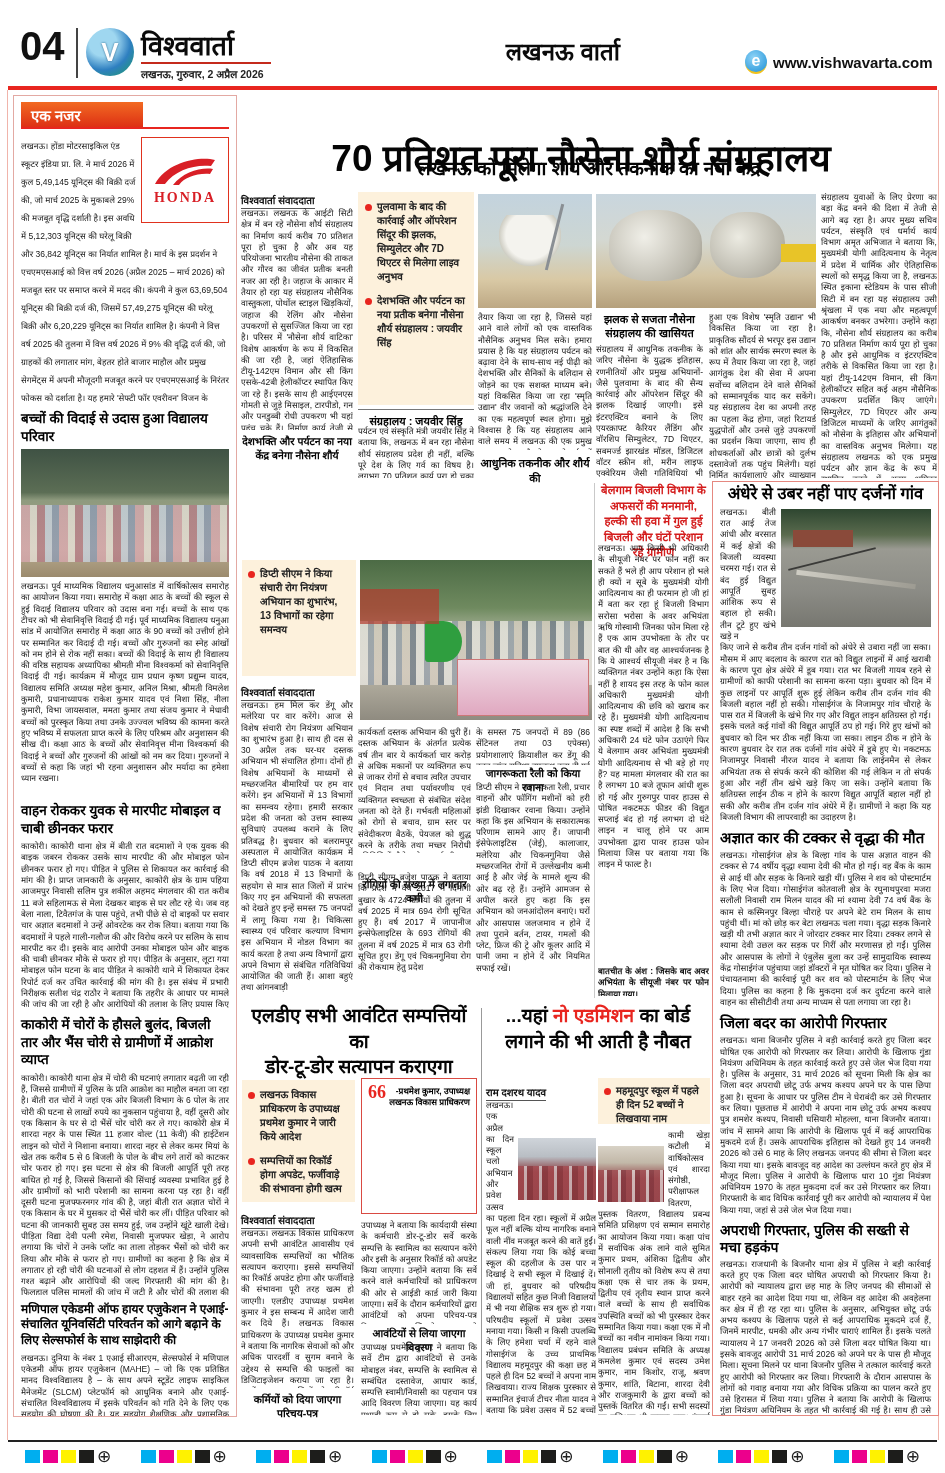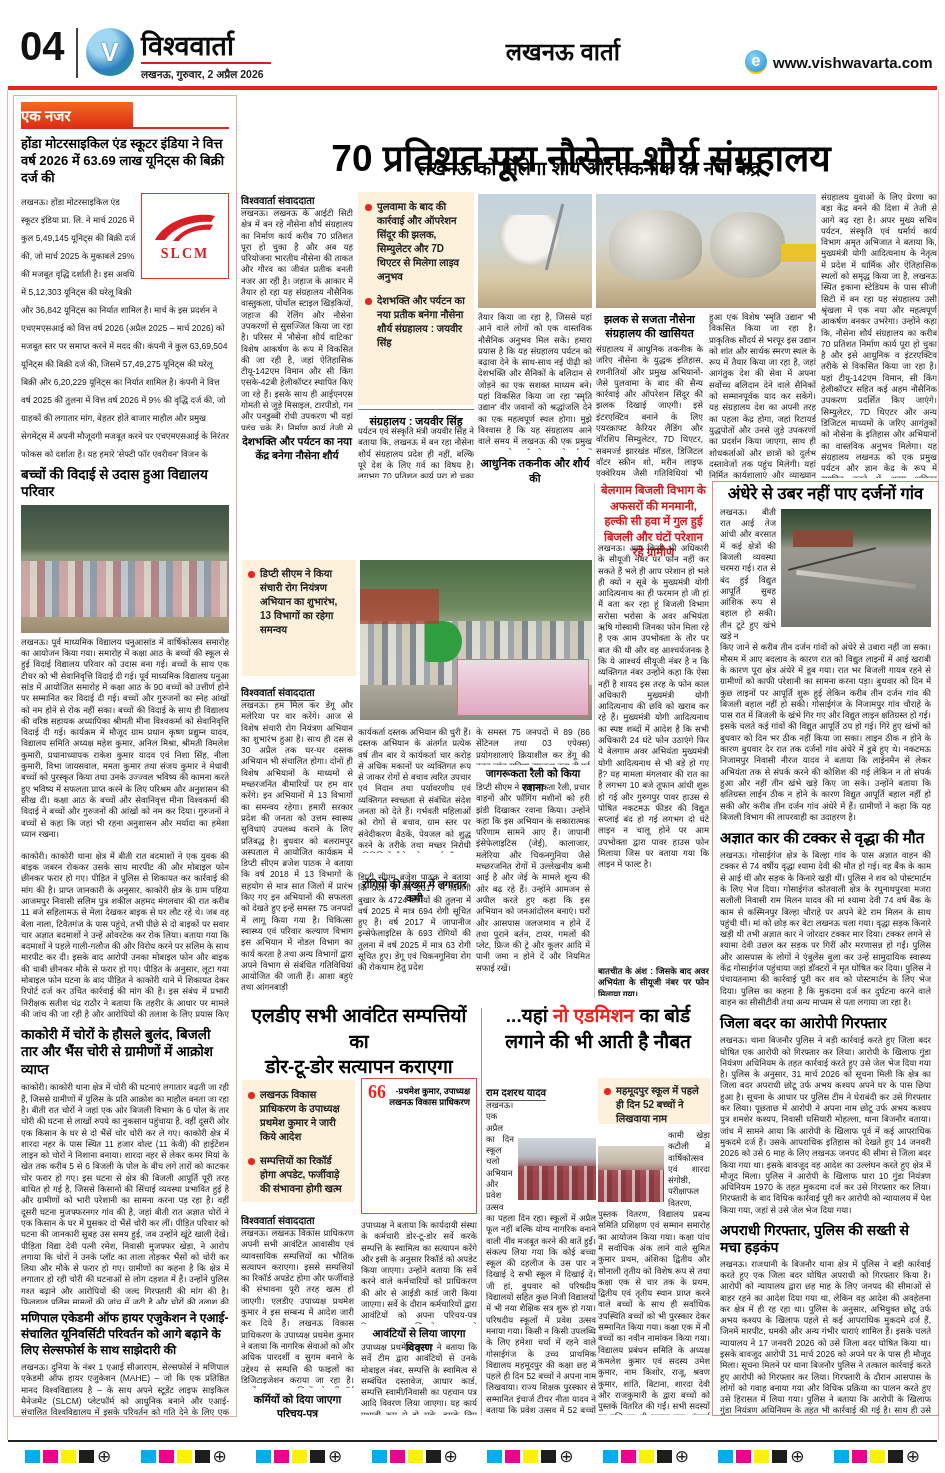--- a/index.html
+++ b/index.html
@@ -43,43 +43,43 @@
     <div class="abs" style="left:745px;top:28px;display:flex;align-items:center;gap:6px;">
       <span style="width:22px;height:22px;border-radius:50%;background:radial-gradient(circle at 40% 35%,#8fd4f7,#1c8fd6);color:#fff;font-weight:bold;font-size:16px;display:inline-flex;align-items:center;justify-content:center;border-bottom:2px solid #f2c21d;">e</span>
       <span style="font-size:15px;font-weight:bold;color:#111;">www.vishwavarta.com</span>
     </div>
   </div>
   <div class="abs" style="left:8px;top:86px;width:929px;height:4px;background:#e8251f;"></div>
   <div class="abs" style="left:7px;top:90px;width:1px;height:1350px;background:#f0b4ab;"></div>
   <div class="abs" style="left:938px;top:90px;width:1px;height:1350px;background:#f0b4ab;"></div>
 
   <div class="leftcol">
-    <div style="width:112px;height:25px;background:linear-gradient(180deg,#f26a22,#dd3014);display:flex;align-items:center;">
+    <div style="width:112px;height:25px;background:linear-gradient(180deg,#f26a22,#dd3014);display:flex;align-items:center;padding-left:10px;">
       <span style="color:#fff;font-weight:bold;font-size:15px;">एक नजर</span>
     </div>
     <div style="height:2px;background:#e8251f;margin:0 0 6px 0;"></div>
 
-    <div class="lc-title" style="font-size:13px;">होंडा मोटरसाइकिल एंड स्कूटर इंडिया ने वित्त वर्ष 2026 में 63.69 लाख यूनिट्स की बिक्री दर्ज की</div>
     <div style="overflow:hidden;height:268px;">
       <div style="float:right;width:86px;height:84px;border:1.5px solid #e0321e;margin:2px 0 3px 5px;display:flex;flex-direction:column;align-items:center;justify-content:center;background:#fff;">
         <svg width="64" height="36" viewBox="0 0 64 36">
             <path d="M2 30 C14 8 46 2 62 6 L58 12 C42 10 22 16 12 30 Z" fill="#d81f26"></path>
             <path d="M20 31 C30 18 48 13 60 15 L57 20 C44 19 32 23 26 31 Z" fill="#d81f26"></path>
           </svg>
-        <span style="color:#d81f26;font-weight:bold;font-size:14px;letter-spacing:2px;font-family:'Liberation Serif','DejaVu Serif',serif;">SLCM</span>
+        <span style="color:#d81f26;font-weight:bold;font-size:14px;letter-spacing:2px;font-family:'Liberation Serif','DejaVu Serif',serif;">HONDA</span>
       </div>
       <span class="bdf">लखनऊ। होंडा मोटरसाइकिल एंड स्कूटर इंडिया प्रा. लि. ने मार्च 2026 में कुल 5,49,145 यूनिट्स की बिक्री दर्ज की, जो मार्च 2025 के मुकाबले 29% की मजबूत वृद्धि दर्शाती है। इस अवधि में 5,12,303 यूनिट्स की घरेलू बिक्री और 36,842 यूनिट्स का निर्यात शामिल है। मार्च के इस प्रदर्शन ने एचएमएसआई को वित्त वर्ष 2026 (अप्रैल 2025 – मार्च 2026) को मजबूत स्तर पर समाप्त करने में मदद की। कंपनी ने कुल 63,69,504 यूनिट्स की बिक्री दर्ज की, जिसमें 57,49,275 यूनिट्स की घरेलू बिक्री और 6,20,229 यूनिट्स का निर्यात शामिल है। कंपनी ने वित्त वर्ष 2025 की तुलना में वित्त वर्ष 2026 में 9% की वृद्धि दर्ज की, जो ग्राहकों की लगातार मांग, बेहतर होते बाजार माहौल और प्रमुख सेगमेंट्स में अपनी मौजूदगी मजबूत करने पर एचएमएसआई के निरंतर फोकस को दर्शाता है। यह हमारे 'सेफ्टी फॉर एवरीवन' विजन के अनुरूप है, जो केवल राइडर्स ही नहीं बल्कि पैदल यात्रियों, समुदायों और पूरे रोड इकोसिस्टम को भी शामिल करता है। लोगों को हर कार्य के केंद्र में रखते हुए, होंडा केवल एक ब्रांड नहीं बल्कि भारत की विकास यात्रा में एक मजबूत साझेदार के रूप में खड़ा है। हमारा भविष्य के प्रति संकल्प एक सुरक्षित और हरित कल की दिशा में हमारे प्रयासों में स्पष्ट रूप से झलकता है।</span>
     </div>
 
     <div class="lc-title" style="font-size:13.5px;">बच्चों की विदाई से उदास हुआ विद्यालय परिवार</div>
     <div class="photo" style="position:relative;width:100%;height:128px;background:linear-gradient(180deg,#3f5244 0%,#5c6e55 34%,#8e9a7e 40%,#b8ab90 78%,#9b8a6d 100%);">
       <div style="position:absolute;left:0;top:44%;width:100%;height:44%;background:repeating-linear-gradient(90deg,#d9a8b0 0 9px,#e8e3da 9px 16px,#b77c88 16px 24px,#c9d4e2 24px 31px,#8c9bb5 31px 38px);opacity:.75;"></div>
     </div>
     <div class="bdf" style="overflow:hidden;height:214px;margin-top:4px;">लखनऊ। पूर्व माध्यमिक विद्यालय धनुआसांड में वार्षिकोत्सव समारोह का आयोजन किया गया। समारोह में कक्षा आठ के बच्चों की स्कूल से हुई विदाई विद्यालय परिवार को उदास बना गई। बच्चों के साथ एक टीचर को भी सेवानिवृत्ति विदाई दी गई। पूर्व माध्यमिक विद्यालय धनुआ सांड में आयोजित समारोह में कक्षा आठ के 90 बच्चों को उत्तीर्ण होने पर सम्मानित कर विदाई दी गई। बच्चों और गुरुजनों का स्नेह आंखों को नम होने से रोक नहीं सका। बच्चों की विदाई के साथ ही विद्यालय की वरिष्ठ सहायक अध्यापिका श्रीमती मीना विश्वकर्मा को सेवानिवृत्ति विदाई दी गई। कार्यक्रम में मौजूद ग्राम प्रधान कृष्ण प्रद्युम्न यादव, विद्यालय समिति अध्यक्ष महेश कुमार, अनिल मिश्रा, श्रीमती विमलेश कुमारी, प्रधानाध्यापक राकेश कुमार यादव एवं निशा सिंह, नीला कुमारी, विभा जायसवाल, ममता कुमार तथा संजय कुमार ने मेधावी बच्चों को पुरस्कृत किया तथा उनके उज्ज्वल भविष्य की कामना करते हुए भविष्य में सफलता प्राप्त करने के लिए परिश्रम और अनुशासन की सीख दी। कक्षा आठ के बच्चों और सेवानिवृत्त मीना विश्वकर्मा की विदाई ने बच्चों और गुरुजनों की आंखों को नम कर दिया। गुरुजनों ने बच्चों से कहा कि जहां भी रहना अनुशासन और मर्यादा का हमेशा ध्यान रखना।</div>
 
+    <div class="lc-title" style="font-size:13.5px;">वाहन रोककर युवक से मारपीट मोबाइल व चाबी छीनकर फरार</div>
     <div class="bdf" style="overflow:hidden;height:168px;">काकोरी। काकोरी थाना क्षेत्र में बीती रात बदमाशों ने एक युवक की बाइक जबरन रोककर उसके साथ मारपीट की और मोबाइल फोन छीनकर फरार हो गए। पीड़ित ने पुलिस से शिकायत कर कार्रवाई की मांग की है। प्राप्त जानकारी के अनुसार, काकोरी क्षेत्र के ग्राम पहिया आजमपुर निवासी सलिम पुत्र शकील अहमद मंगलवार की रात करीब 11 बजे सहिलामऊ से मेला देखकर बाइक से घर लौट रहे थे। जब वह बेला नाला, टिवैतगंज के पास पहुंचे, तभी पीछे से दो बाइकों पर सवार चार अज्ञात बदमाशों ने उन्हें ओवरटेक कर रोक लिया। बताया गया कि बदमाशों ने पहले गाली-गलौज की और विरोध करने पर सलिम के साथ मारपीट कर दी। इसके बाद आरोपी उनका मोबाइल फोन और बाइक की चाबी छीनकर मौके से फरार हो गए। पीड़ित के अनुसार, लूटा गया मोबाइल फोन घटना के बाद पीड़ित ने काकोरी थाने में शिकायत देकर रिपोर्ट दर्ज कर उचित कार्रवाई की मांग की है। इस संबंध में प्रभारी निरीक्षक सतीश चंद्र राठौर ने बताया कि तहरीर के आधार पर मामले की जांच की जा रही है और आरोपियों की तलाश के लिए प्रयास किए जा रहे हैं। जल्द ही घटना का खुलासा करने का दावा किया गया है।</div>
 
     <div class="lc-title" style="font-size:13.5px;">काकोरी में चोरों के हौसले बुलंद, बिजली तार और भैंस चोरी से ग्रामीणों में आक्रोश व्याप्त</div>
     <div class="bdf" style="overflow:hidden;height:222px;">काकोरी। काकोरी थाना क्षेत्र में चोरी की घटनाएं लगातार बढ़ती जा रही हैं, जिससे ग्रामीणों में पुलिस के प्रति आक्रोश का माहौल बनता जा रहा है। बीती रात चोरों ने जहां एक ओर बिजली विभाग के 6 पोल के तार चोरी की घटना से लाखों रुपये का नुकसान पहुंचाया है, वहीं दूसरी ओर एक किसान के घर से दो भैंसें चोर चोरी कर ले गए। काकोरी क्षेत्र में शारदा नहर के पास स्थित 11 हजार वोल्ट (11 केवी) की हाईटेंशन लाइन को चोरों ने निशाना बनाया। शारदा नहर से लेकर कमर मियां के खेत तक करीब 5 से 6 बिजली के पोल के बीच लगे तारों को काटकर चोर फरार हो गए। इस घटना से क्षेत्र की बिजली आपूर्ति पूरी तरह बाधित हो गई है, जिससे किसानों की सिंचाई व्यवस्था प्रभावित हुई है और ग्रामीणों को भारी परेशानी का सामना करना पड़ रहा है। वहीं दूसरी घटना मुजफ्फरनगर गांव की है, जहां बीती रात अज्ञात चोरों ने एक किसान के घर में घुसकर दो भैंसें चोरी कर लीं। पीड़ित परिवार को घटना की जानकारी सुबह उस समय हुई, जब उन्होंने खूंटे खाली देखे। पीड़िता विद्या देवी पत्नी रमेश, निवासी मुजफ्फर खेड़ा, ने आरोप लगाया कि चोरों ने उनके प्लॉट का ताला तोड़कर भैंसों को चोरी कर लिया और मौके से फरार हो गए। ग्रामीणों का कहना है कि क्षेत्र में लगातार हो रही चोरी की घटनाओं से लोग दहशत में हैं। उन्होंने पुलिस गश्त बढ़ाने और आरोपियों की जल्द गिरफ्तारी की मांग की है। फिलहाल पुलिस मामलों की जांच में जुटी है और चोरों की तलाश की जा रही है।</div>
 
     <div class="lc-title" style="font-size:12px;">मणिपाल एकेडमी ऑफ हायर एजुकेशन ने एआई-संचालित यूनिवर्सिटी परिवर्तन को आगे बढ़ाने के लिए सेल्सफोर्स के साथ साझेदारी की</div>
     <div class="bdf" style="overflow:hidden;height:150px;">लखनऊ। दुनिया के नंबर 1 एआई सीआरएम, सेल्सफोर्स ने मणिपाल एकेडमी ऑफ हायर एजुकेशन (MAHE) – जो कि एक प्रतिष्ठित मानद विश्वविद्यालय है – के साथ अपने स्टूडेंट लाइफ साइकिल मैनेजमेंट (SLCM) प्लेटफॉर्म को आधुनिक बनाने और एआई-संचालित विश्वविद्यालय में इसके परिवर्तन को गति देने के लिए एक सहयोग की घोषणा की है। यह सहयोग शैक्षणिक और प्रशासनिक पारिस्थितिक तंत्रों में एआई-संचालित एजेंटिक प्रणालियों की तैनाती को सक्षम करेगा, जिससे संस्थान का बड़े पैमाने पर छात्रों, संकाय और संचालन के साथ जुड़ने का तरीका और बेहतर होगा। लेफ्टिनेंट जनरल (डॉ.) एम.डी. वेंकटेश वीएसएम (रिटायर्ड), वाइस चांसलर ऑफ MAHE, ने कहा: मणिपाल एकेडमी ऑफ हायर एजुकेशन में, हमारा ध्यान हमेशा प्रौद्योगिकी के विचारशील और जिम्मेदार उपयोग के माध्यम से शैक्षणिक प्रशासन, छात्र अनुभव और संस्थागत प्रभावशीलता को मजबूत करने पर रहा है। अरुंधति भट्टाचार्य, प्रेसिडेंट एंड सीईओ एट सेल्सफोर्स – साउथ एशिया, ने कहा भारत एआई युग में एक निर्णायक क्षण में खड़ा है, जहां हमारी भविष्य की अर्थव्यवस्था की ताकत उस प्रतिभा पर निर्भर करेगी जो हम आज बनाते हैं। विश्वविद्यालय अकादमिक उत्कृष्टता को वास्तविक दुनिया के तकनीकी अनुभव के साथ जोड़कर उस भविष्य को आकार देने में केंद्रीय भूमिका निभाएंगे। मनकिरण चौहान, मैनेजिंग डायरेक्टर, सेल्सफोर्स इंडिया, ने कहा अग्रणी विश्वविद्यालय तेजी से तकनीक को न केवल प्रक्रियाओं को डिजिटल बनाने के लिए, बल्कि अधिक बुद्धिमान और जुड़े हुए कैंपस अनुभव बनाने के लिए भी देख रहे हैं। MAHE एक एआई-संचालित विश्वविद्यालय पारिस्थितिकी तंत्र का निर्माण करके उस दिशा में एक साहसिक कदम उठा रहा है जो प्रवेश से लेकर पूर्व छात्रों तक, अपनी पूरी यात्रा के दौरान संस्थानों के छात्रों के साथ जुड़ने के तरीके की फिर से कल्पना करता है। हमें इस यात्रा में MAHE के साथ साझेदारी करने और यह प्रदर्शित करने पर गर्व है कि कैसे एजेंटिक एआई छात्रों और संकाय के लिए अधिक व्यक्तिगत और उत्तरदायी अनुभवों को सक्षम करते हुए संस्थागत सफलता को बढ़ा सकता है।</div>
   </div>
 
   <div class="abs headline-center" style="left:232px;top:98px;width:698px;font-size:37px;line-height:1.15;margin-top:40px;">70 प्रतिशत पूरा नौसेना शौर्य संग्रहालय</div>

